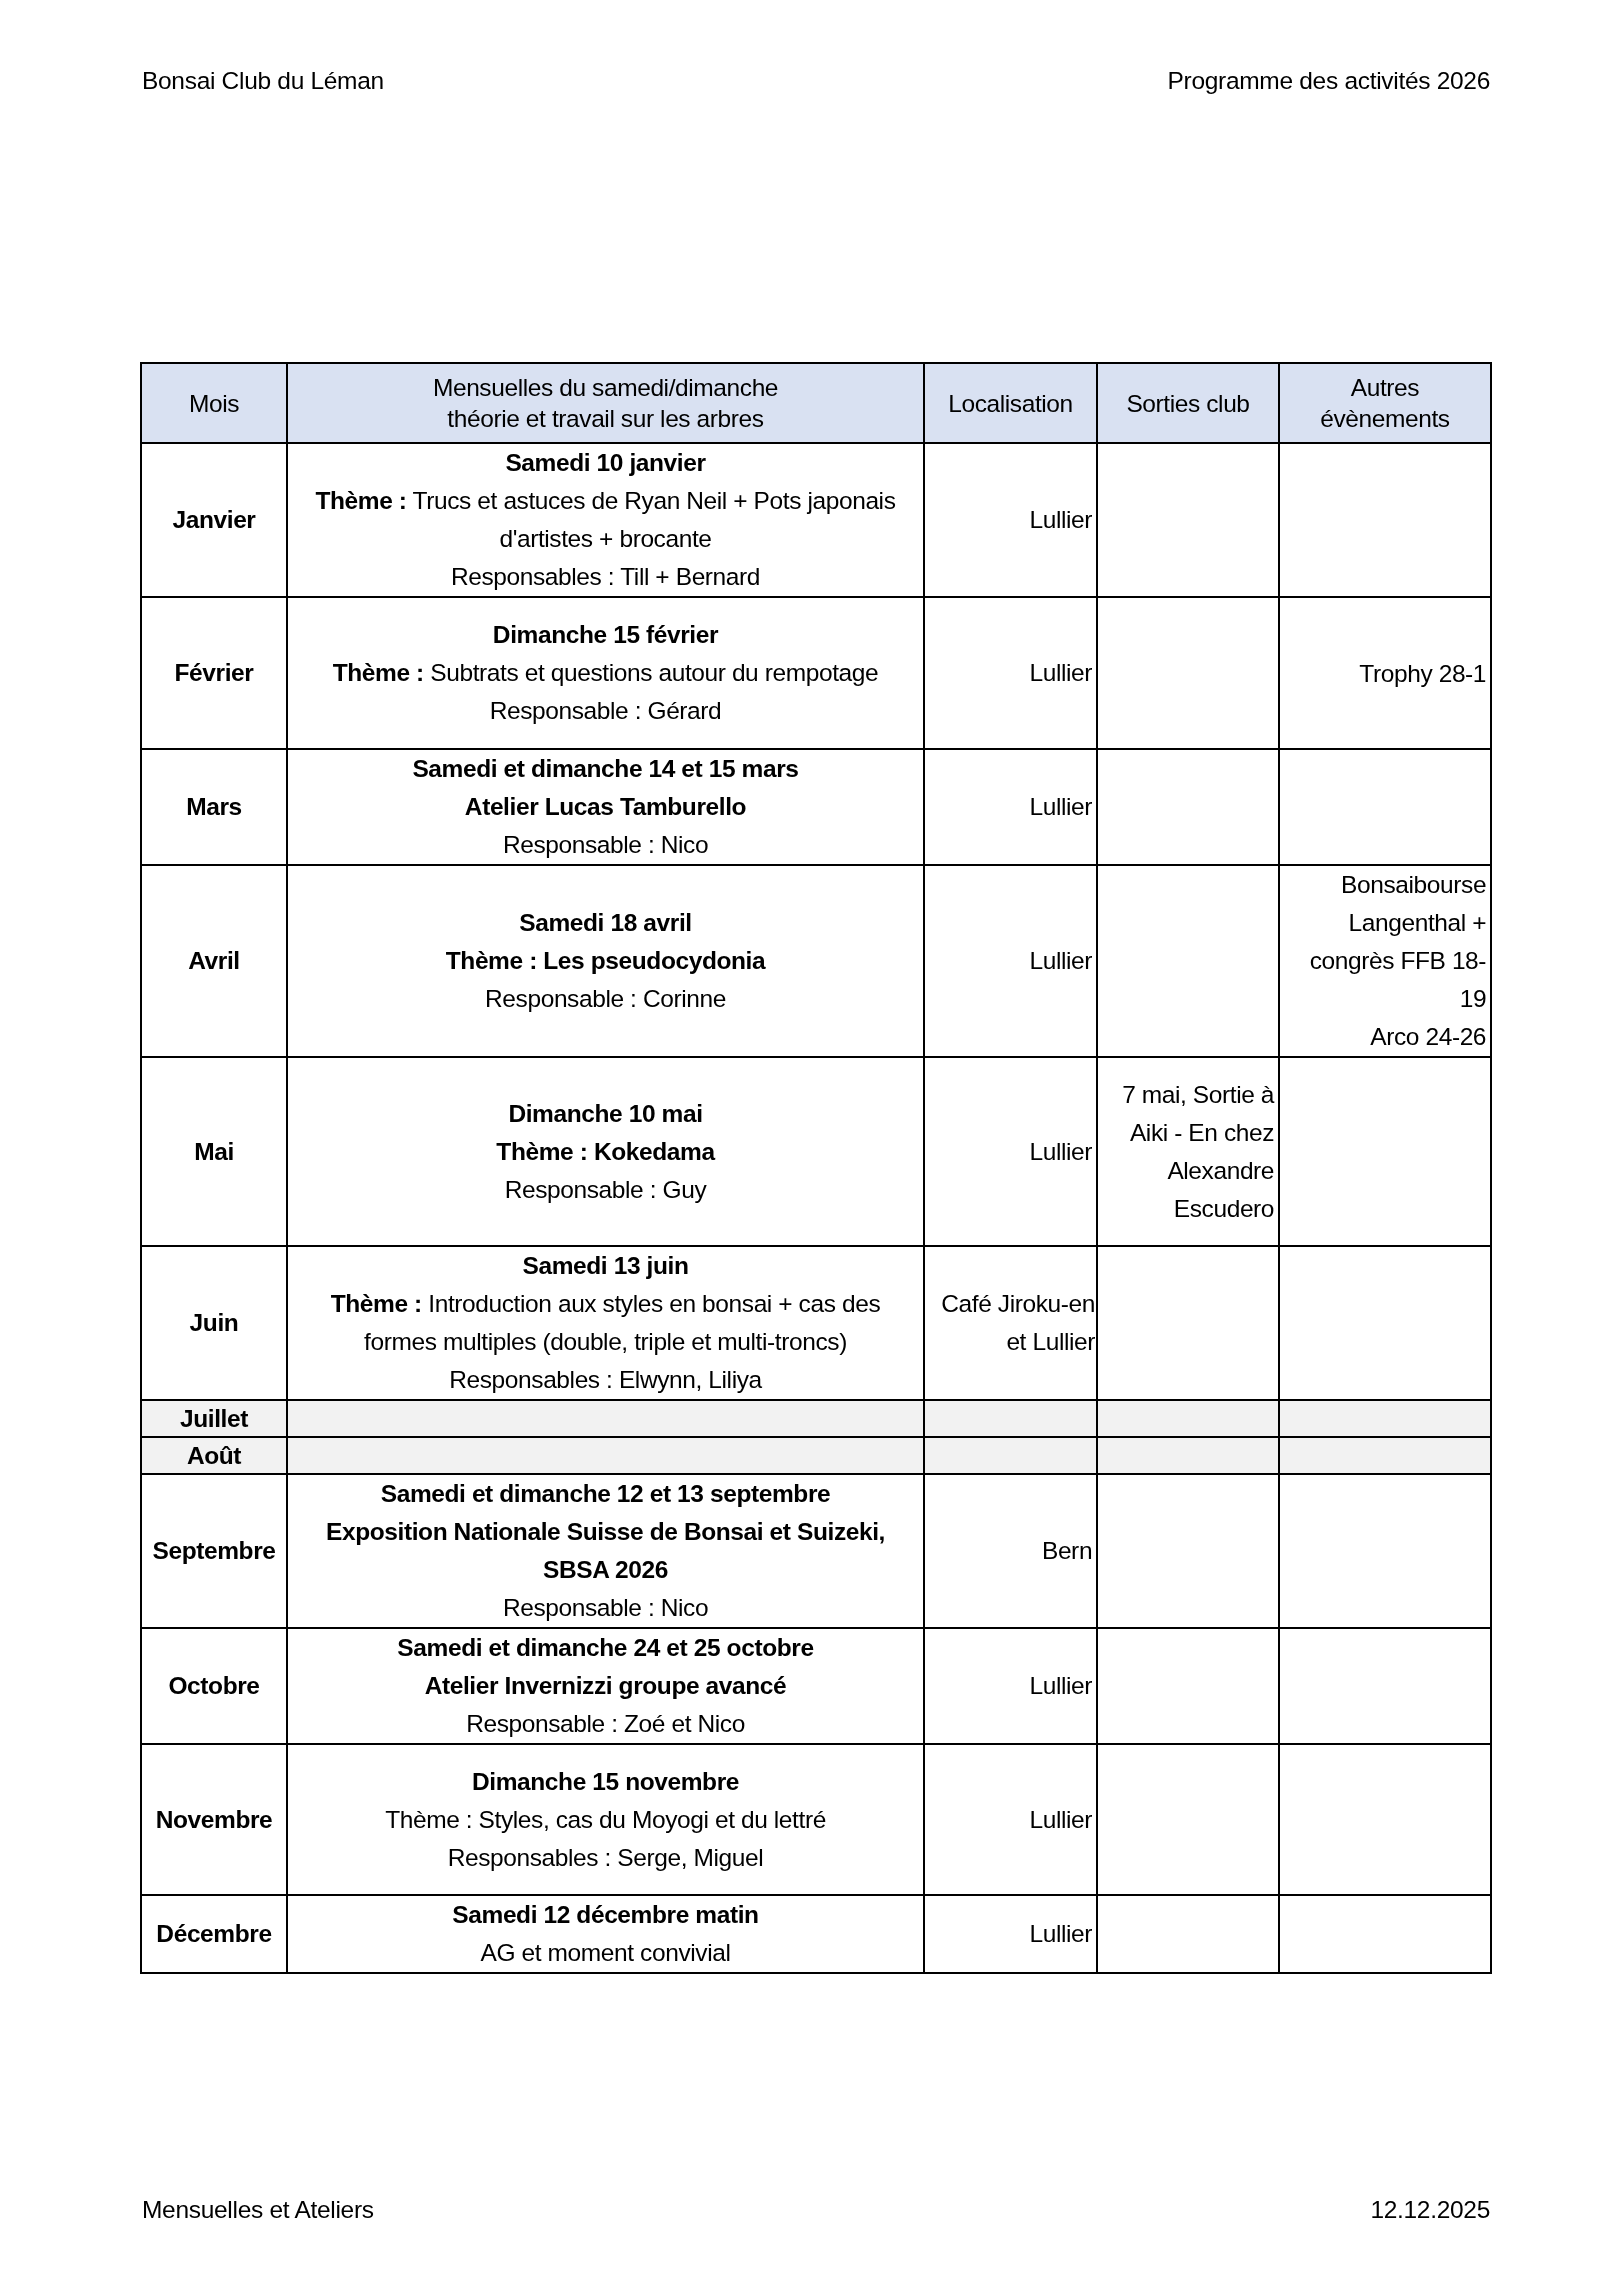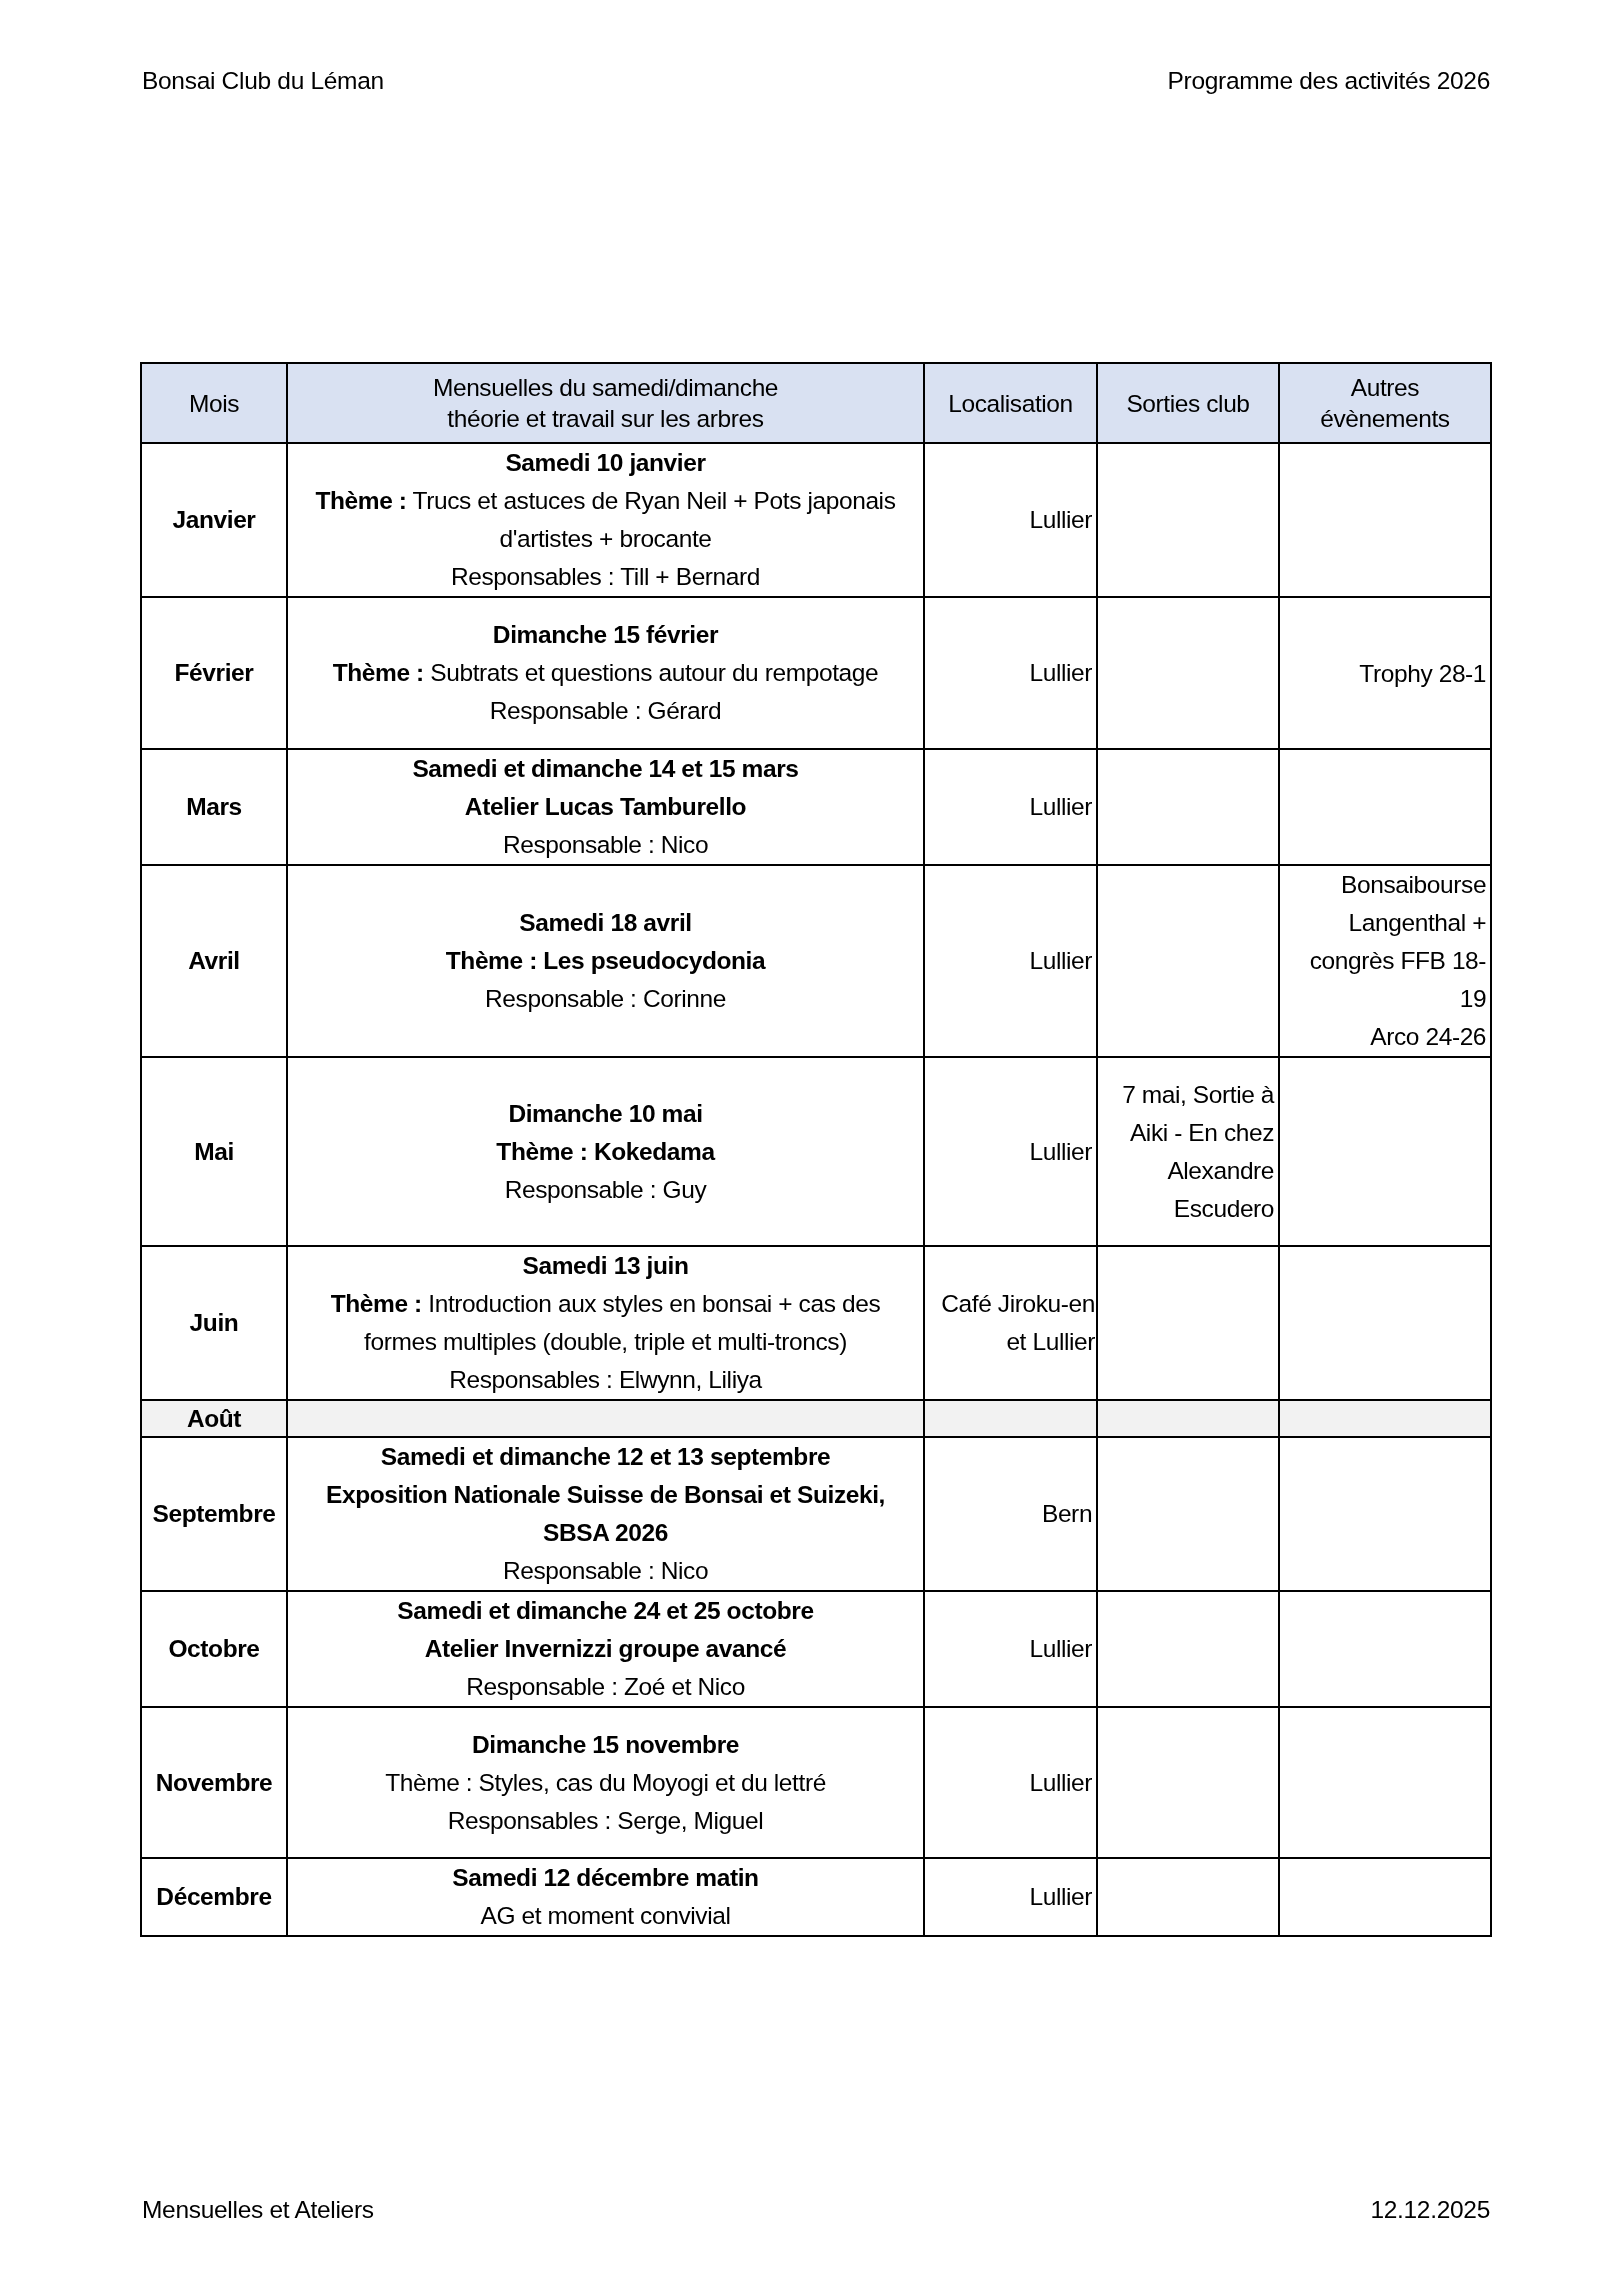--- a/index.html
+++ b/index.html
@@ -135,20 +135,27 @@
         <span class="line">Responsables : Elwynn, Liliya</span>
       </td>
       <td class="loc" style="padding:12px 1px">
         <span class="line">Café Jiroku-en</span>
         <span class="line">et Lullier</span>
       </td>
       <td class="outing"></td>
       <td class="other"></td>
     </tr>
 
+    <tr class="shaded" style="height:37px">
+      <td class="month" style="line-height:29px">Juillet</td>
+      <td></td>
+      <td></td>
+      <td></td>
+      <td></td>
+    </tr>
 
     <tr class="shaded" style="height:37px">
       <td class="month" style="line-height:29px">Août</td>
       <td></td>
       <td></td>
       <td></td>
       <td></td>
     </tr>
 
     <tr style="height:150px">

